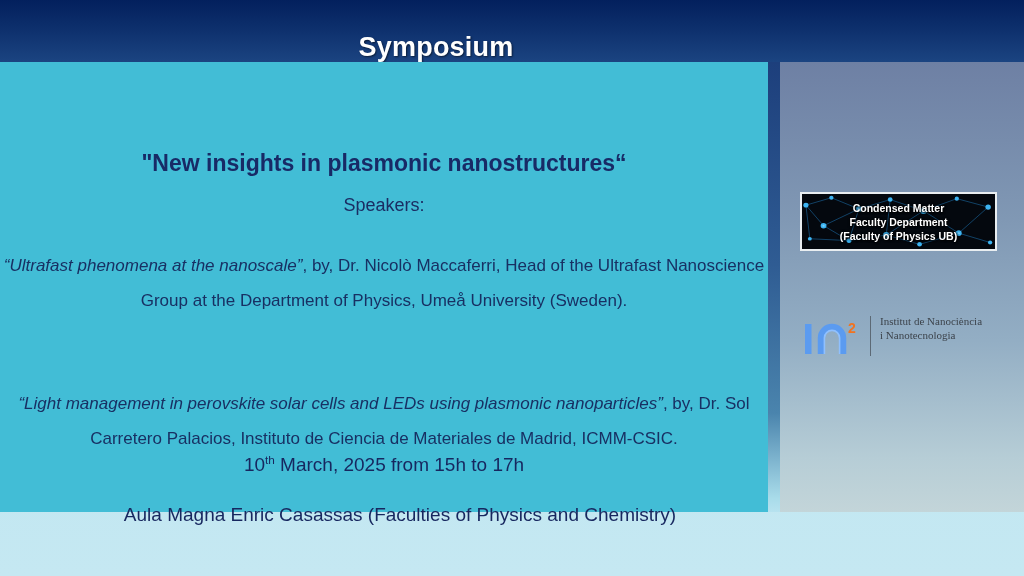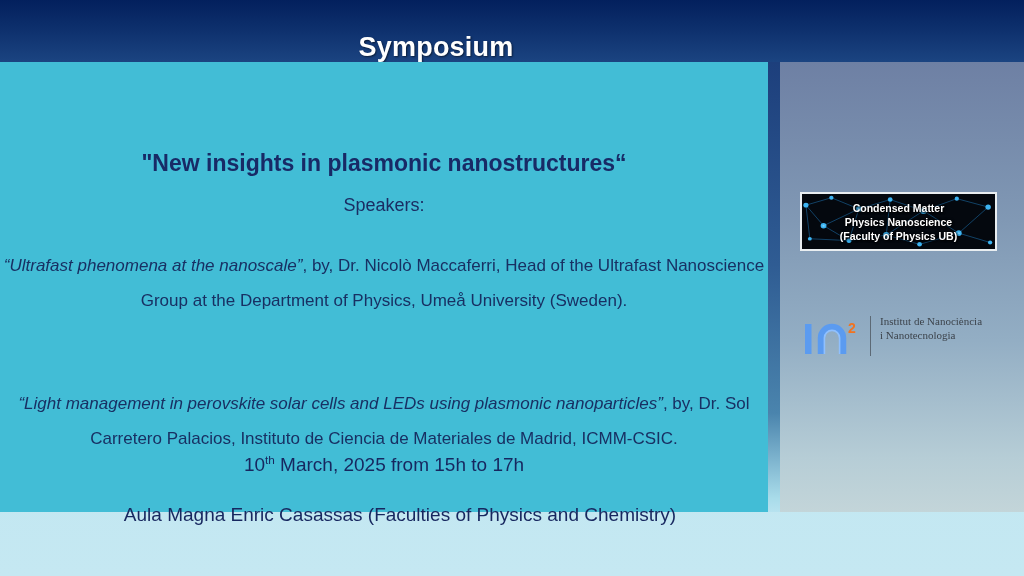--- a/index.html
+++ b/index.html
@@ -252,21 +252,21 @@
       <g fill="#8fd8ff" opacity="0.75">
         <circle cx="58" cy="16" r="1.3"></circle>
         <circle cx="124" cy="18" r="1.3"></circle>
         <circle cx="86" cy="44" r="1.3"></circle>
         <circle cx="22" cy="34" r="1.1"></circle>
         <circle cx="160" cy="42" r="1.1"></circle>
       </g>
     </svg>
     <div id="cmpd-text">
       <span>Condensed Matter</span>
-      <span>Physics Nanoscience</span>
+      <span>Faculty Department</span>
       <span>(Faculty of Physics UB)</span>
     </div>
   </div>
 
   <div id="in2-logo">
     <svg id="in2-mark" viewBox="0 0 62 44">
       <rect x="3" y="10" width="6.5" height="30" fill="#5b9bf0"></rect>
       <path d="M19 40 L19 24 A11 11 0 0 1 41 24 L41 40" fill="none" stroke="#5b9bf0" stroke-width="6.5"></path>
       <path d="M22.4 40 L22.4 24 A7.6 7.6 0 0 1 37.6 24 L37.6 40" fill="none" stroke="#8fc0ff" stroke-width="1.6"></path>
       <text x="46" y="19" font-family="Liberation Sans, sans-serif" font-size="14" font-weight="bold" fill="#f2731f">2</text>

